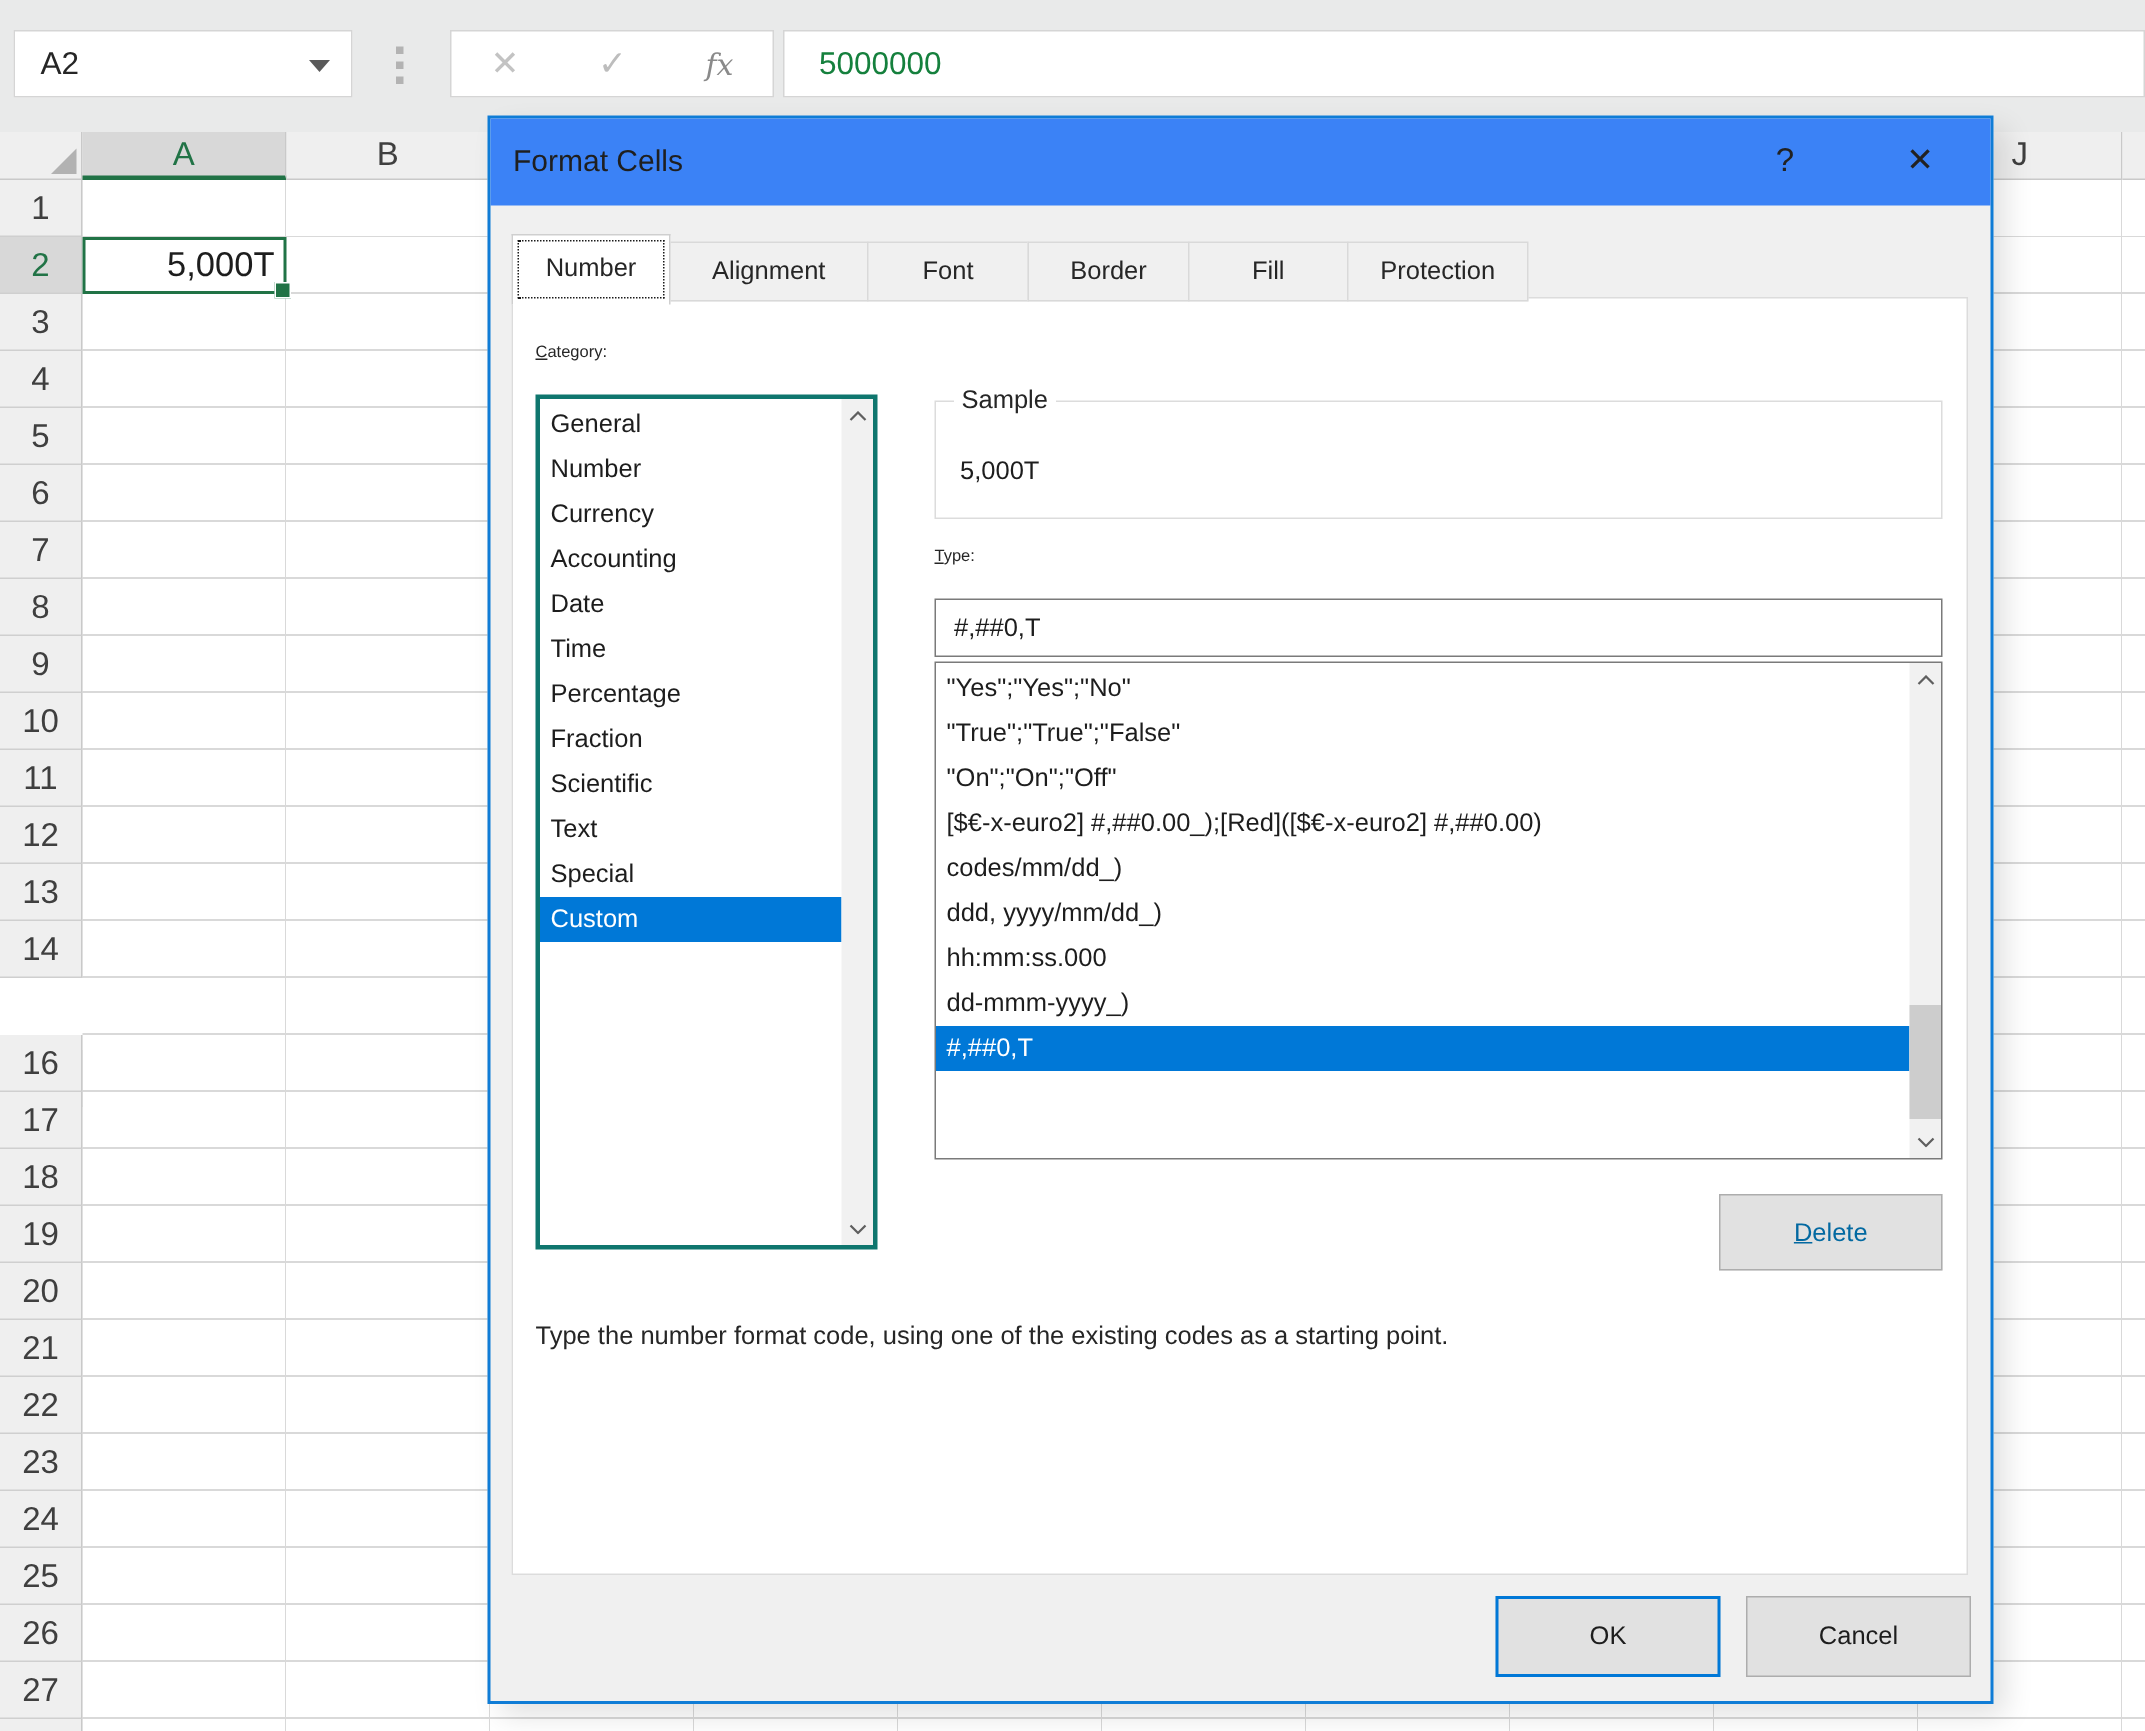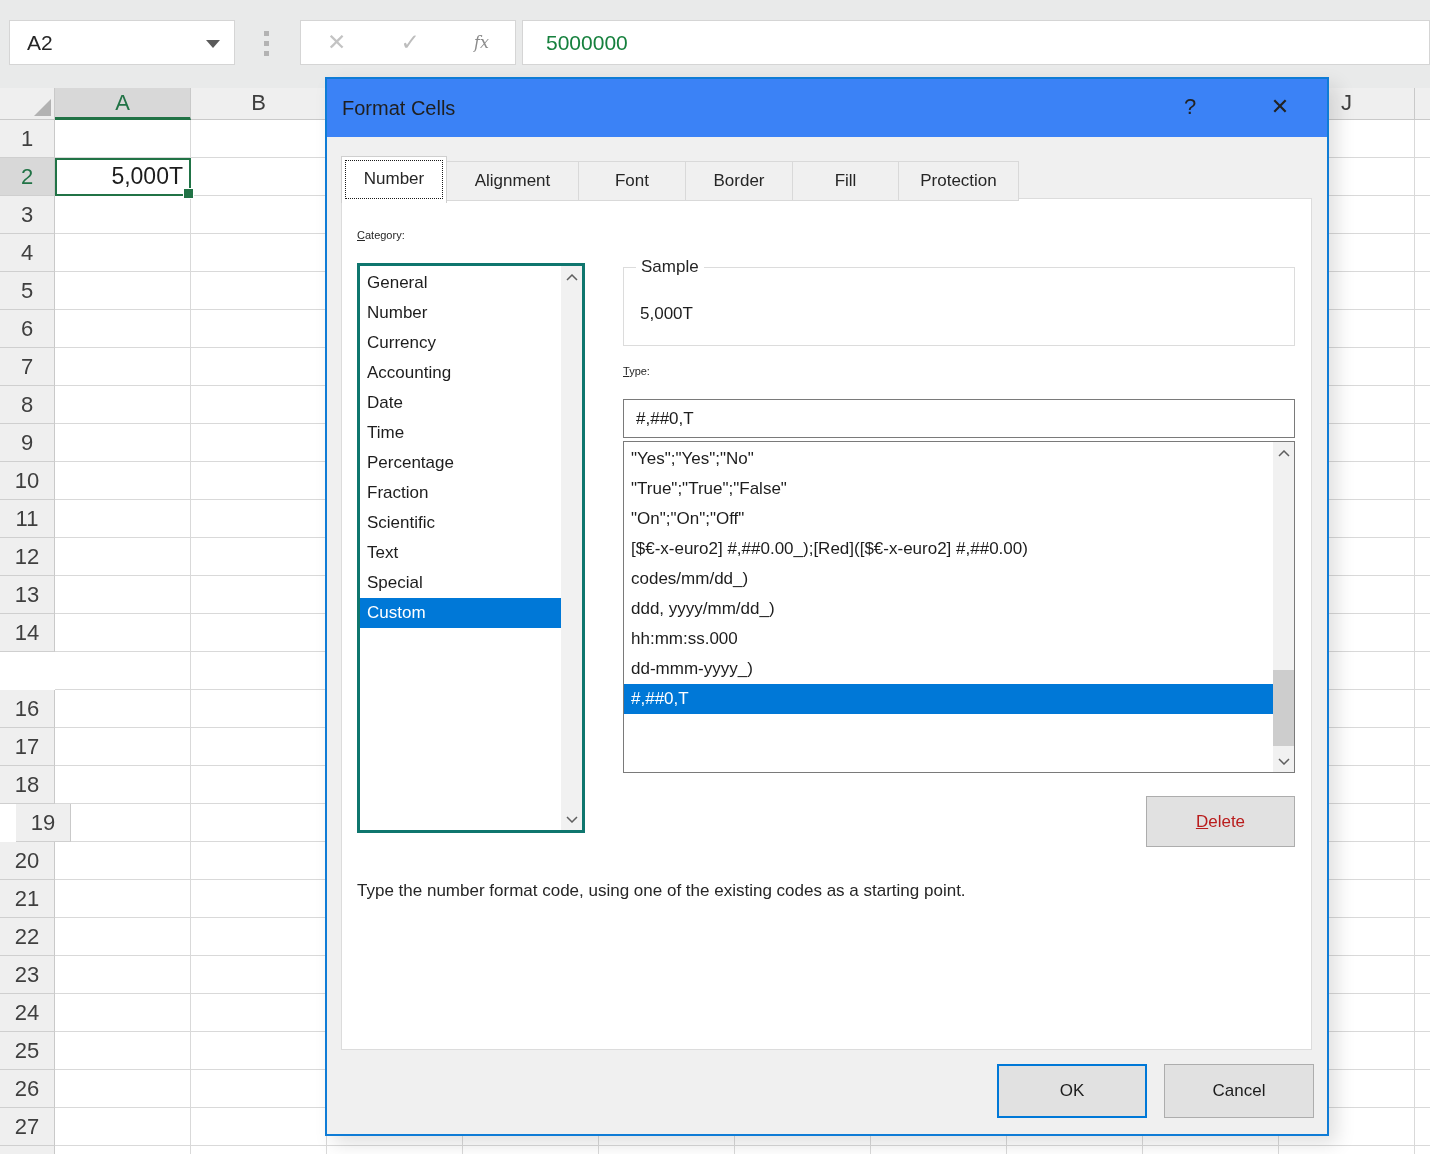--- a/index.html
+++ b/index.html
@@ -8,21 +8,21 @@
   #chrome{position:absolute;left:0;top:0;width:1430px;height:88px;background:#e9eaea;z-index:5;}
   .white-box{position:absolute;background:#fff;border:1px solid #d5d5d5;box-sizing:border-box;}
   #name-box{left:9px;top:20px;width:226px;height:45px;}
   #name-box .val{position:absolute;left:17px;top:0;line-height:43px;font-size:21px;color:#262626;}
   #name-box .dd{position:absolute;right:14px;top:19px;width:0;height:0;border-left:7px solid transparent;border-right:7px solid transparent;border-top:8px solid #5a5a5a;}
   #dots{position:absolute;left:264px;top:31px;display:flex;flex-direction:column;gap:5px;}
   #dots i{width:5px;height:5px;background:#b3b3b3;}
   #fb-buttons{left:300px;top:20px;width:216px;height:45px;display:flex;align-items:center;justify-content:space-between;padding:0 26px;}
   #fb-buttons .x{font-size:23px;color:#c3c3c3;}
   #fb-buttons .ck{font-size:23px;color:#bdbdbd;}
-  #fb-buttons .fx{font-family:"DejaVu Serif",serif;font-style:italic;font-size:16px;color:#8a8a8a;}
+  #fb-buttons .fx{font-family:"DejaVu Serif",serif;font-style:italic;font-size:20px;color:#8a8a8a;}
   #formula-box{left:522px;top:20px;width:908px;height:45px;}
   #formula-box .val{position:absolute;left:23px;top:0;line-height:43px;font-size:21px;color:#15803d;}
   
   #grid{position:absolute;left:0;top:88px;width:1430px;height:1066px;background:#fff;overflow:hidden;}
   #cells-bg{position:absolute;left:55px;top:32px;right:0;bottom:0;background-image:
      repeating-linear-gradient(to right, transparent 0 135px, #d9d9d9 135px 136px),
      repeating-linear-gradient(to bottom, transparent 0 37px, #d9d9d9 37px 38px);}
   .col-header{position:absolute;top:0;height:32px;background:#efefef;border-right:1px solid #c9c9c9;border-bottom:1px solid #c9c9c9;box-sizing:border-box;text-align:center;line-height:30px;font-size:22px;color:#3f3f3f;}
   .col-header.sel{background:#d8d8d8;color:#217346;border-bottom:3px solid #217346;}
   #corner{position:absolute;left:0;top:0;width:55px;height:32px;background:#efefef;border-right:1px solid #c9c9c9;border-bottom:1px solid #c9c9c9;box-sizing:border-box;}
@@ -54,21 +54,21 @@
   .vscroll{position:absolute;right:0;top:0;bottom:0;width:21px;background:#f1f1f1;}
   .vscroll .chev{position:absolute;left:0;width:21px;height:18px;display:flex;align-items:center;justify-content:center;}
   .vscroll .chev.up{top:2px;}
   .vscroll .chev.down{bottom:2px;}
   .vscroll .thumb{position:absolute;left:0;width:21px;background:#cdcdcd;}
   #sample-group{position:absolute;left:281px;top:68px;width:672px;height:79px;border:1px solid #dcdcdc;box-sizing:border-box;}
   #sample-group .cap{position:absolute;left:12px;top:-11px;background:#fff;padding:0 5px;font-size:17px;color:#262626;}
   #sample-value{position:absolute;left:16px;top:36px;font-size:17px;color:#1d1d1d;}
   #type-input{position:absolute;left:281px;top:200px;width:672px;height:39px;border:1px solid #7a7a7a;box-sizing:border-box;font-size:17px;color:#1d1d1d;padding:0 0 0 12px;font-family:"Liberation Sans",sans-serif;outline:none;background:#fff;}
   #codes-list{position:absolute;left:281px;top:242px;width:672px;height:332px;border:1px solid #7a7a7a;background:#fff;box-sizing:border-box;}
-  #delete-btn{position:absolute;left:804px;top:597px;width:149px;height:51px;background:#e1e1e1;border:1px solid #adadad;box-sizing:border-box;font-size:17px;color:#b91c1c;font-family:"Liberation Sans",sans-serif;}
+  #delete-btn{position:absolute;left:804px;top:597px;width:149px;height:51px;background:#e1e1e1;border:1px solid #adadad;box-sizing:border-box;font-size:17px;color:#0369a1;font-family:"Liberation Sans",sans-serif;}
   #delete-btn .blbl{display:block;text-align:center;}
   #dlg-desc{position:absolute;left:15px;top:682px;width:910px;font-size:17px;color:#262626;}
   .footer-btn{position:absolute;top:985px;width:150px;height:54px;background:#e1e1e1;box-sizing:border-box;font-size:17px;color:#1d1d1d;font-family:"Liberation Sans",sans-serif;text-align:center;}
   #ok-btn{left:670px;border:2px solid #0078d7;}
   #cancel-btn{left:837px;border:1px solid #adadad;}
 </style>
 </head>
 <body>
 
 <div id="stage">
@@ -115,21 +115,21 @@
         <div class="row-header" style="top: 336px;">9</div>
         <div class="row-header" style="top: 374px;">10</div>
         <div class="row-header" style="top: 412px;">11</div>
         <div class="row-header" style="top: 450px;">12</div>
         <div class="row-header" style="top: 488px;">13</div>
         <div class="row-header" style="top: 526px;">14</div>
         <div class="row-header" style="top: 564px; margin-top: 48px;">15</div>
         <div class="row-header" style="top: 602px;">16</div>
         <div class="row-header" style="top: 640px;">17</div>
         <div class="row-header" style="top: 678px;">18</div>
-        <div class="row-header" style="top: 716px; margin-left: 16px;">19</div>
+        <div class="row-header" style="top: 716px;">19</div>
         <div class="row-header" style="top: 754px;">20</div>
         <div class="row-header" style="top: 792px;">21</div>
         <div class="row-header" style="top: 830px;">22</div>
         <div class="row-header" style="top: 868px;">23</div>
         <div class="row-header" style="top: 906px;">24</div>
         <div class="row-header" style="top: 944px;">25</div>
         <div class="row-header" style="top: 982px;">26</div>
         <div class="row-header" style="top: 1020px;">27</div>
         <div class="row-header" style="top: 1058px;"></div>
       </div>

